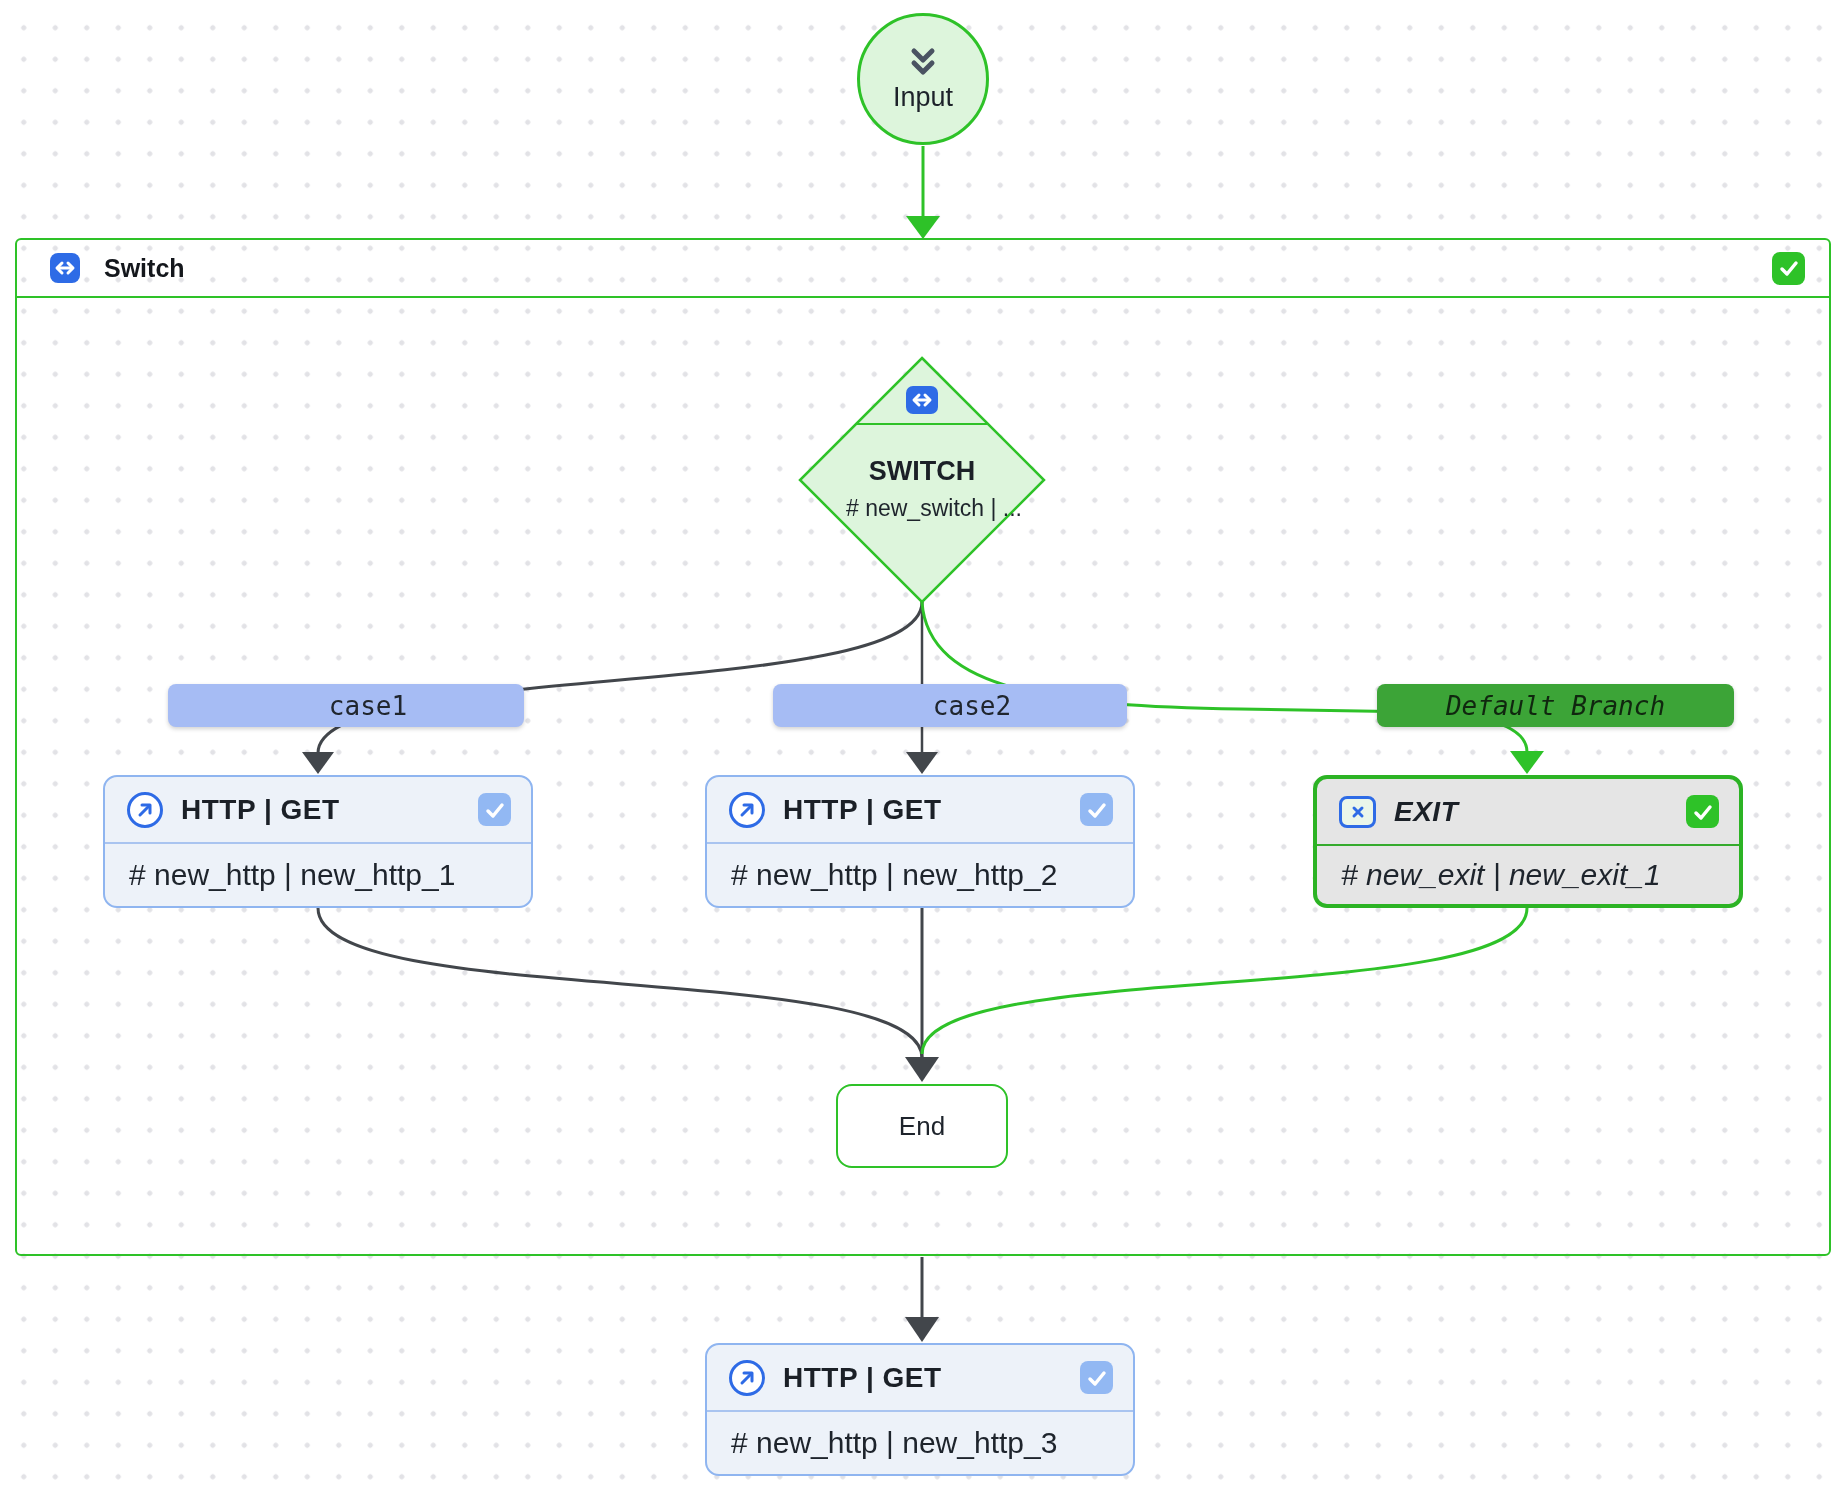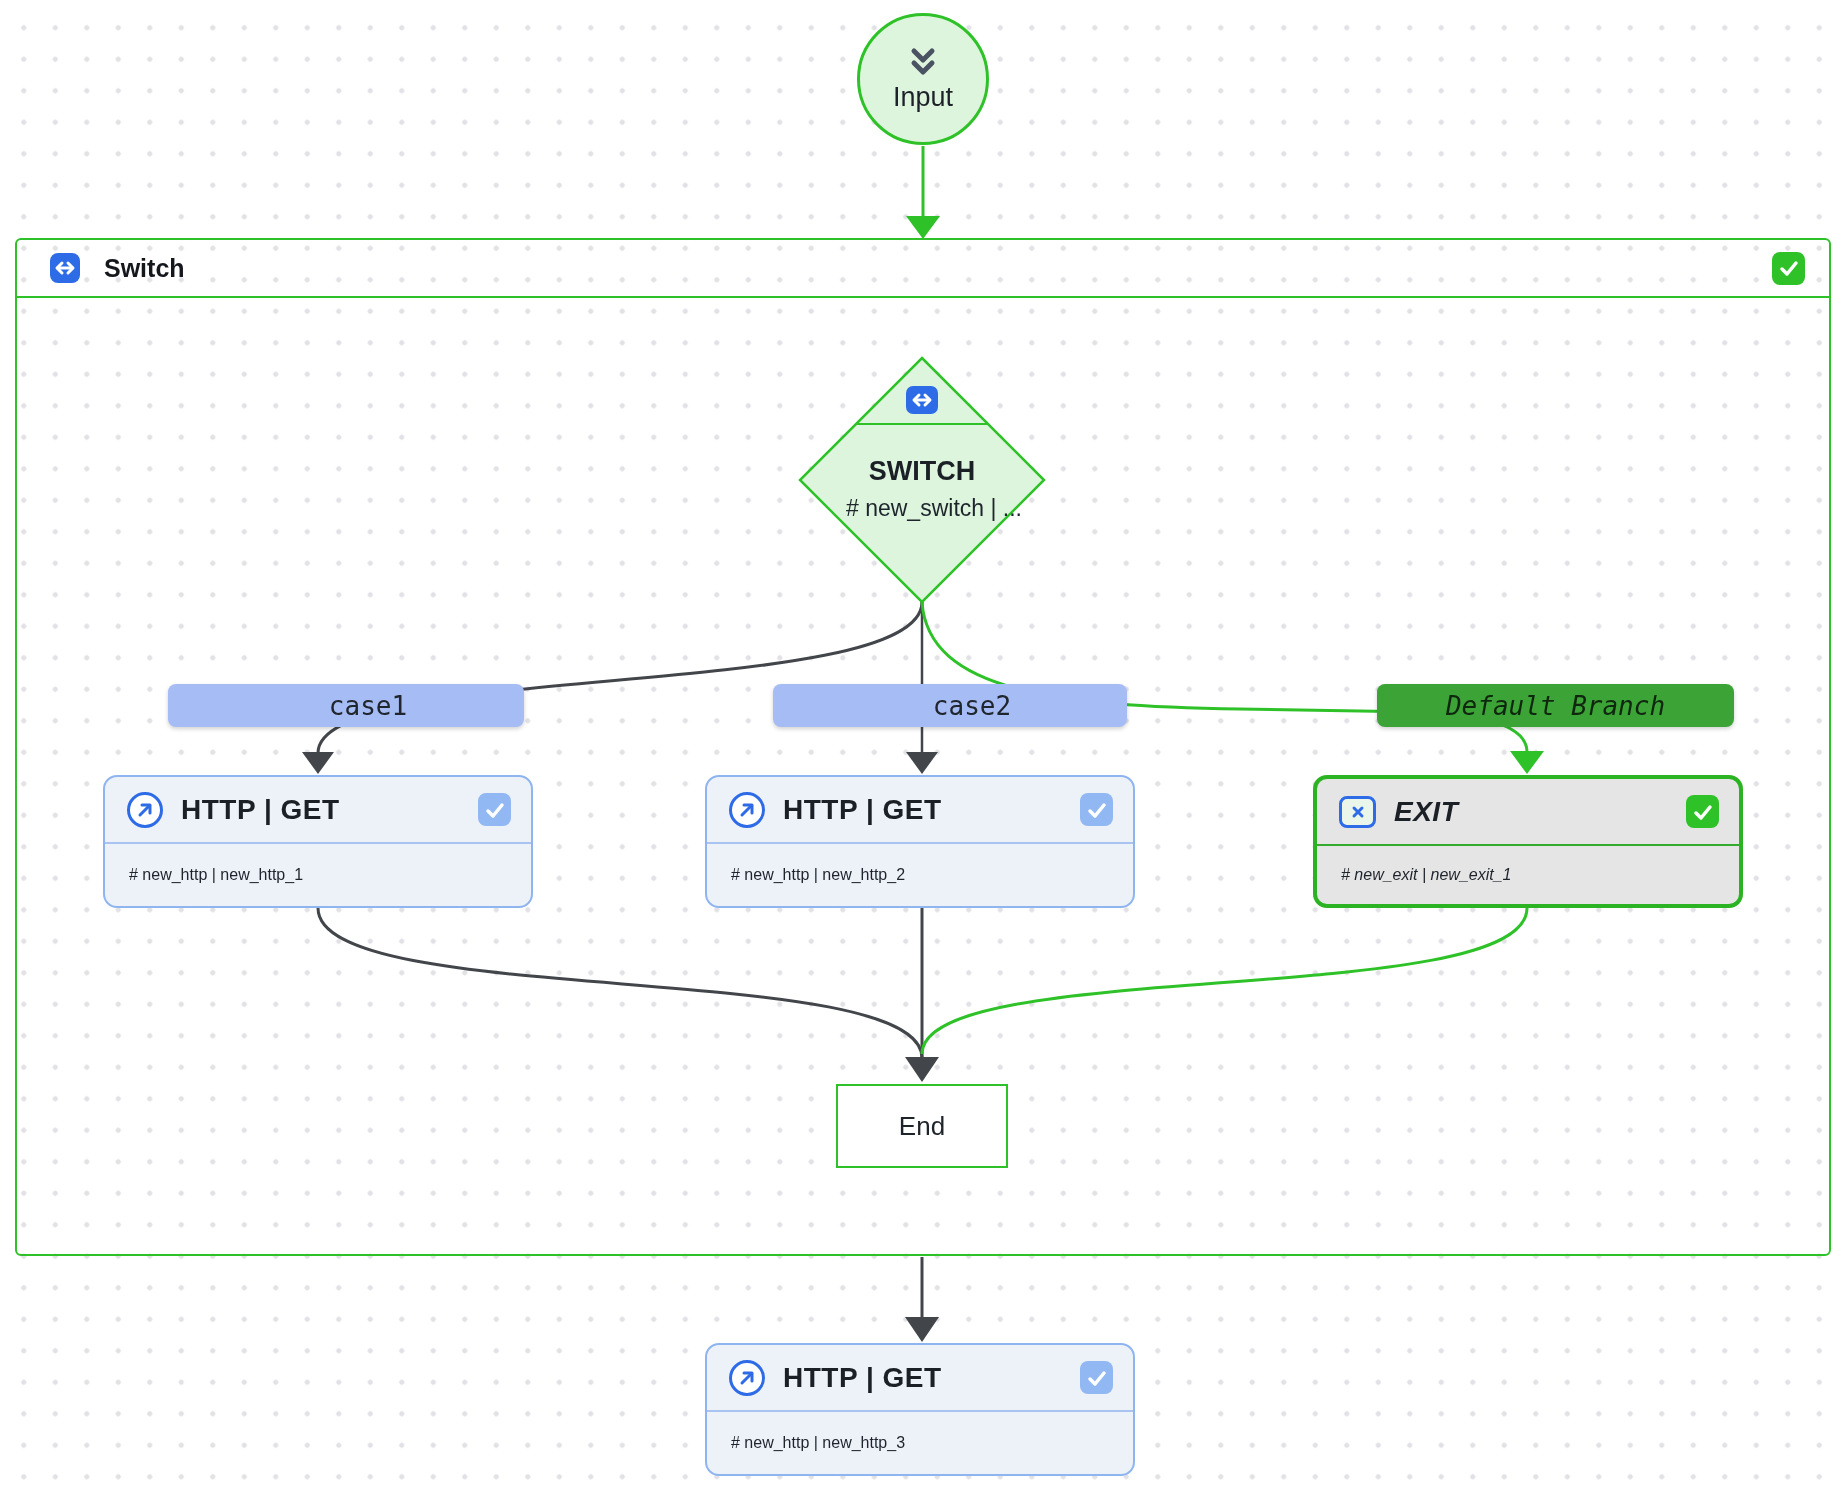--- a/index.html
+++ b/index.html
@@ -77,41 +77,41 @@
   }
   .node-http{background:#edf2f9;border:2px solid #8fb5f0;}
   .node-http .node-header{border-bottom:2px solid #a9c4f0;}
   .node-exit{background:#e5e5e5;border:4px solid #2cb324;font-style:italic;}
   .node-exit .node-header{border-bottom:2px solid #35ab2d;}
   .node-header{
     height:67px;flex:0 0 auto;display:flex;align-items:center;
     padding:0 20px 0 22px;box-sizing:border-box;justify-content:flex-end;
   }
   .node-title{font-size:28px;font-weight:700;color:#1b2027;margin-left:18px;flex:1;letter-spacing:0.5px;}
-  .node-body{flex:1;display:flex;align-items:center;padding-left:24px;font-size:16px;color:#1e242c;}
+  .node-body{flex:1;display:flex;align-items:center;padding-left:24px;font-size:30px;color:#1e242c;}
   .node-http1{left:103px;top:775px;}
   .node-http2{left:705px;top:775px;}
   .node-exit1{left:1313px;top:775px;}
   .node-http3{left:705px;top:1343px;}
 
   .http-circle-icon{
     width:36px;height:36px;border-radius:50%;background:#ffffff;
     border:3.5px solid #2e6be6;box-sizing:border-box;flex:0 0 auto;
     display:flex;align-items:center;justify-content:center;
   }
   .exit-sq-icon{
     width:37px;height:32px;border-radius:8px;background:#eaf6ea;
     border:3.5px solid #2e6be6;box-sizing:border-box;flex:0 0 auto;
     display:flex;align-items:center;justify-content:center;
   }
 
   
   .end-node{
     left:836px;top:1084px;width:172px;height:84px;background:#ffffff;
-    border:2.5px solid #2ec228;border-radius:0;box-sizing:border-box;
+    border:2.5px solid #2ec228;border-radius:16px;box-sizing:border-box;
     display:flex;align-items:center;justify-content:center;font-size:26px;color:#1e242c;
   }
 </style>
 </head>
 <body>
 
 <svg id="edges" viewBox="0 0 1845 1499" xmlns="http://www.w3.org/2000/svg">
 
   <path d="M923,146 L923,226" fill="none" stroke="#2ec228" stroke-width="3"></path>
   <polygon points="923,239 906,216 940,216" fill="#2ec228"></polygon>

